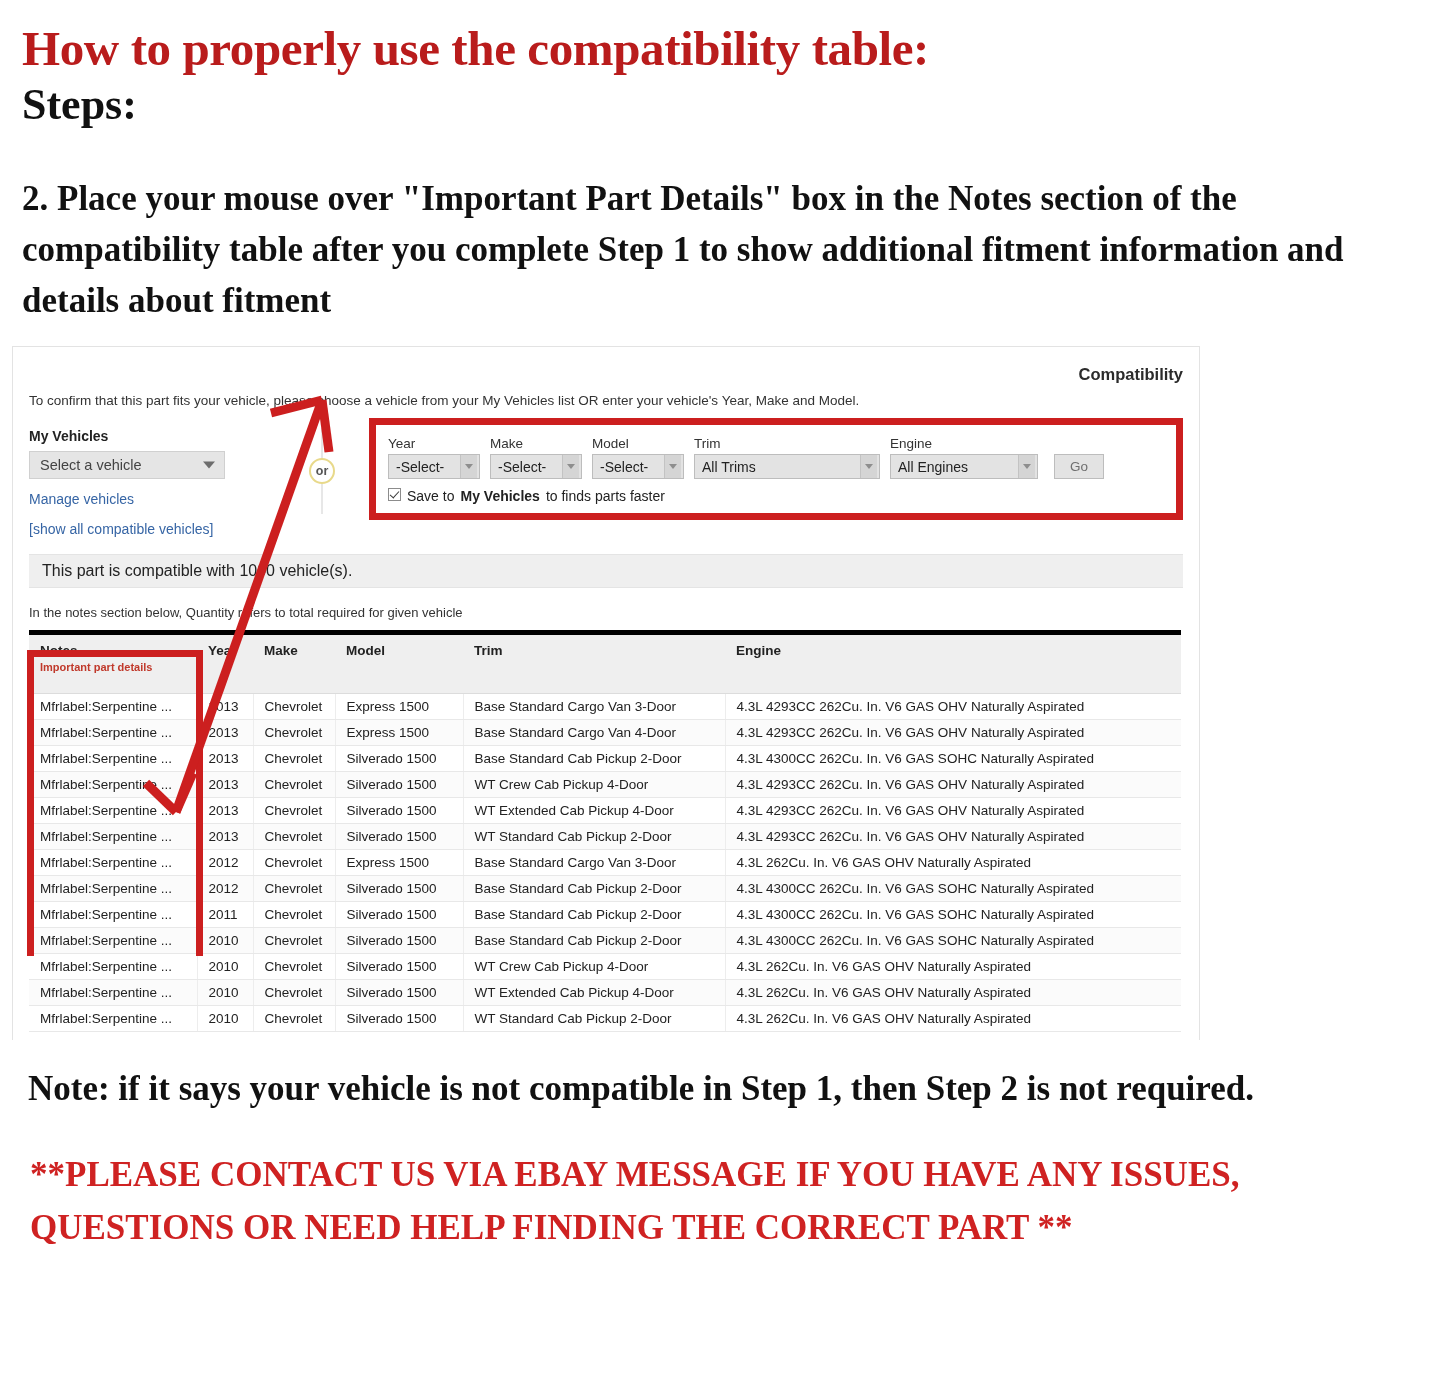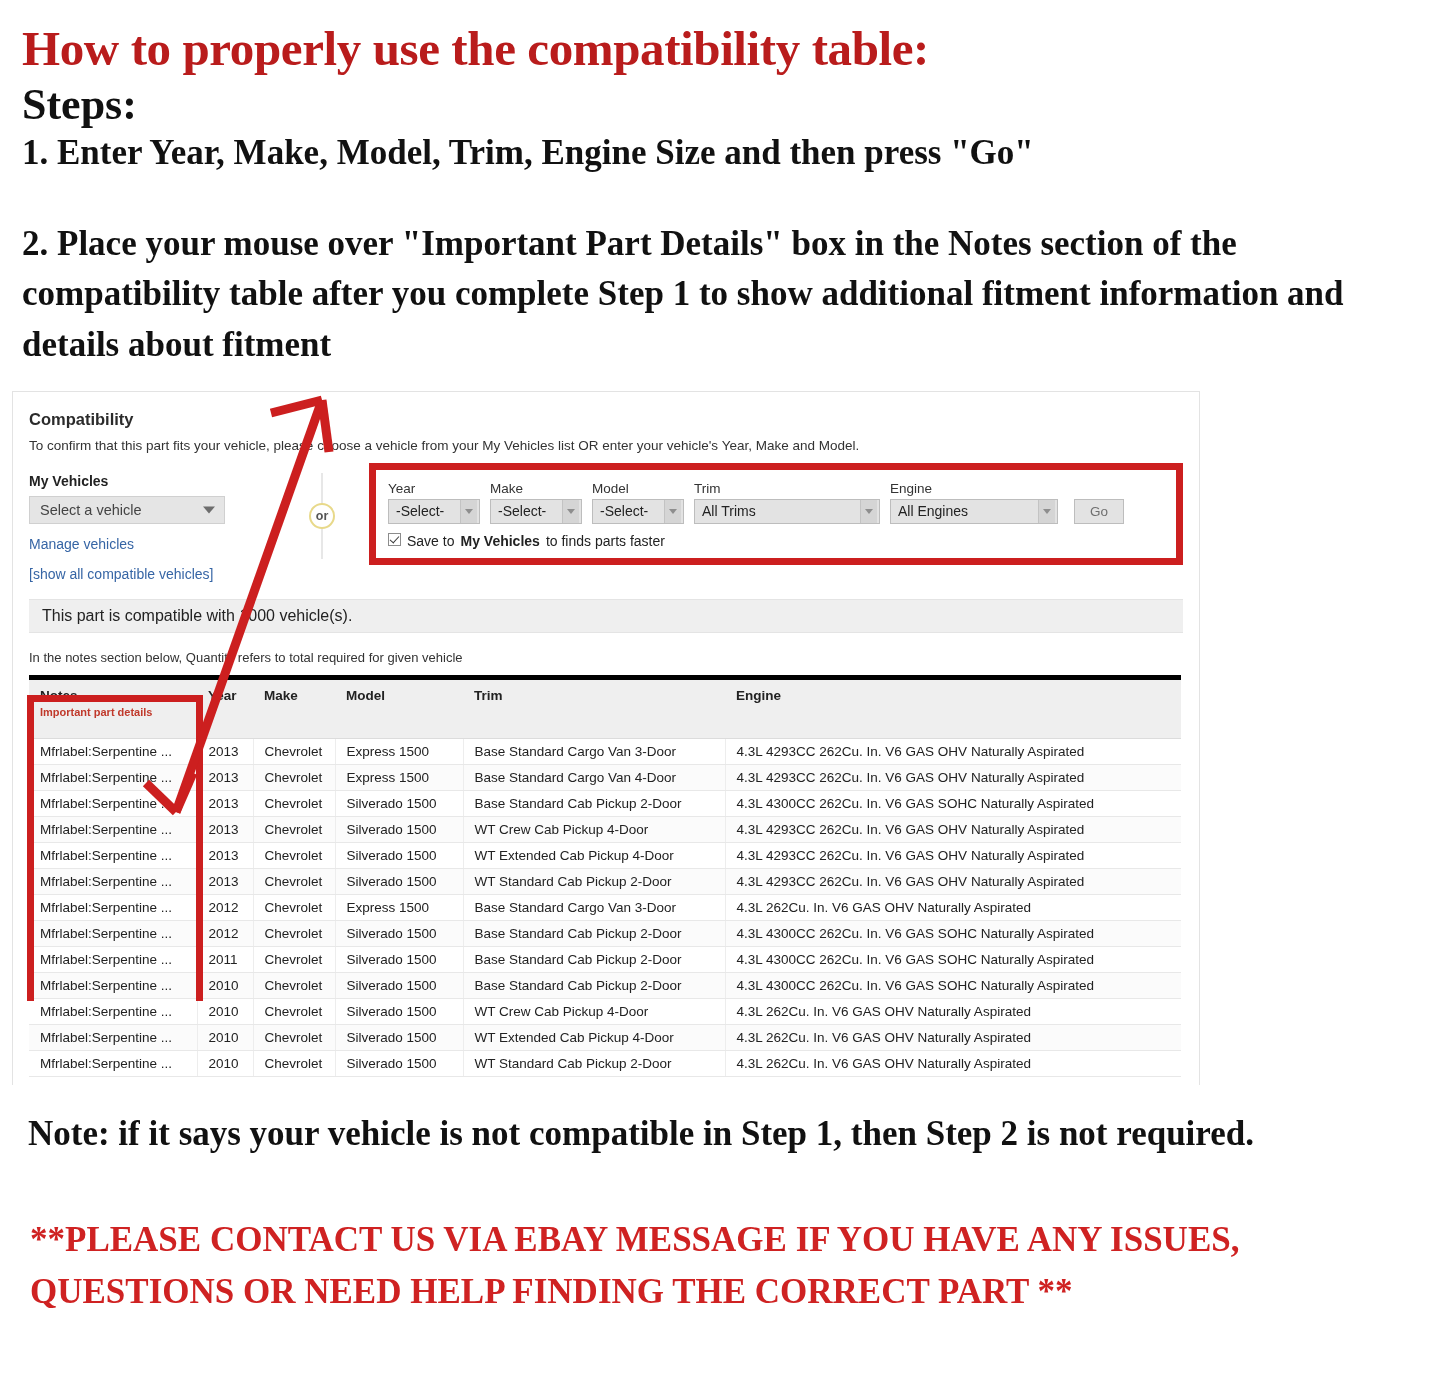--- a/index.html
+++ b/index.html
@@ -61,20 +61,21 @@
     border-bottom: none;
     background: #fff;
     padding: 18px 16px 8px 16px;
     font-family: "Liberation Sans", sans-serif;
   }
   .panel-title {
     font-size: 16.5px;
     font-weight: bold;
     color: #2b2b2b;
     margin: 0 0 9px 0;
+    text-align: right;
   }
   .panel-sub {
     font-size: 13.5px;
     color: #333;
     margin: 0 0 18px 0;
   }
 
   .chooser {
     display: flex;
     align-items: flex-start;
@@ -155,21 +156,21 @@
     display: flex; align-items: center; justify-content: center;
   }
   .ff-select .arrow i {
     display: block; width: 0; height: 0;
     border-left: 4px solid transparent;
     border-right: 4px solid transparent;
     border-top: 5px solid #8e8e8e;
   }
   .w-small { width: 92px; }
   .w-trim { width: 186px; }
-  .w-engine { width: 168px; align-items: center; }
+  .w-engine { width: 148px; align-items: center; }
   .go-btn {
     width: 50px; height: 25px;
     background: #e3e3e3; border: 1px solid #bdbdbd;
     font-size: 13.5px; color: #6f6f6f;
     display: flex; align-items: center; justify-content: center;
     margin-left: 6px;
   }
   .save-row {
     display: flex; align-items: flex-start; gap: 6px;
     margin-top: 9px; font-size: 14px; color: #222;
@@ -269,40 +270,39 @@
     font-size: 35px; font-weight: bold; color: #111;
     line-height: 1.45;
     margin: 24px 0 0 28px;
     max-width: 1320px;
   }
   .contact-text {
     font-family: "Liberation Serif", serif;
     font-size: 35px; font-weight: bold;
     color: #cf2222;
     line-height: 1.5;
-    margin: 54px 0 0 30px;
+    margin: 34px 0 0 30px;
     max-width: 1300px;
   }
 
   
   .arrow-svg {
     position: absolute;
     left: 0; top: 0;
     width: 1445px; height: 1393px;
     pointer-events: none;
     z-index: 40;
   }
 </style>
 </head>
 <body>
 
 <div class="instructions">
   <div class="headline">How to properly use the compatibility table:</div>
   <div class="steps-label">Steps:</div>
-  <div class="step-one">1. Enter Year, Make, Model, Trim, Engine Size and then press "Go"</div>
   <div class="step-two">2. Place your mouse over "Important Part Details" box in the Notes section of the compatibility table after you complete Step 1 to show additional fitment information and details about fitment</div>
 </div>
 
 <div class="panel">
 
   <div class="panel-title">Compatibility</div>
   <div class="panel-sub">To confirm that this part fits your vehicle, please choose a vehicle from your My Vehicles list OR enter your vehicle's Year, Make and Model.</div>
 
   <div class="chooser">
 

